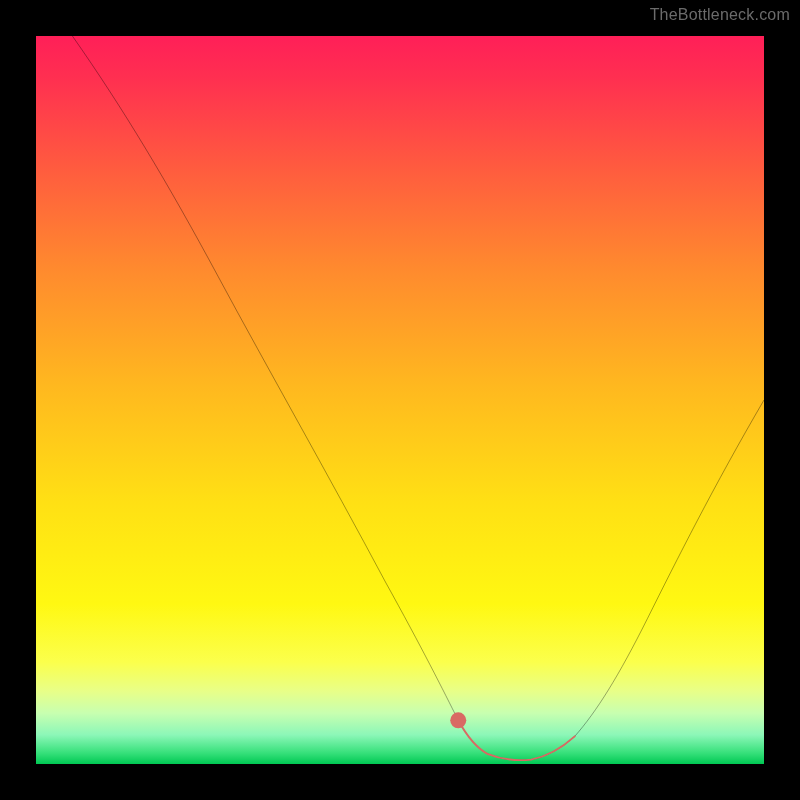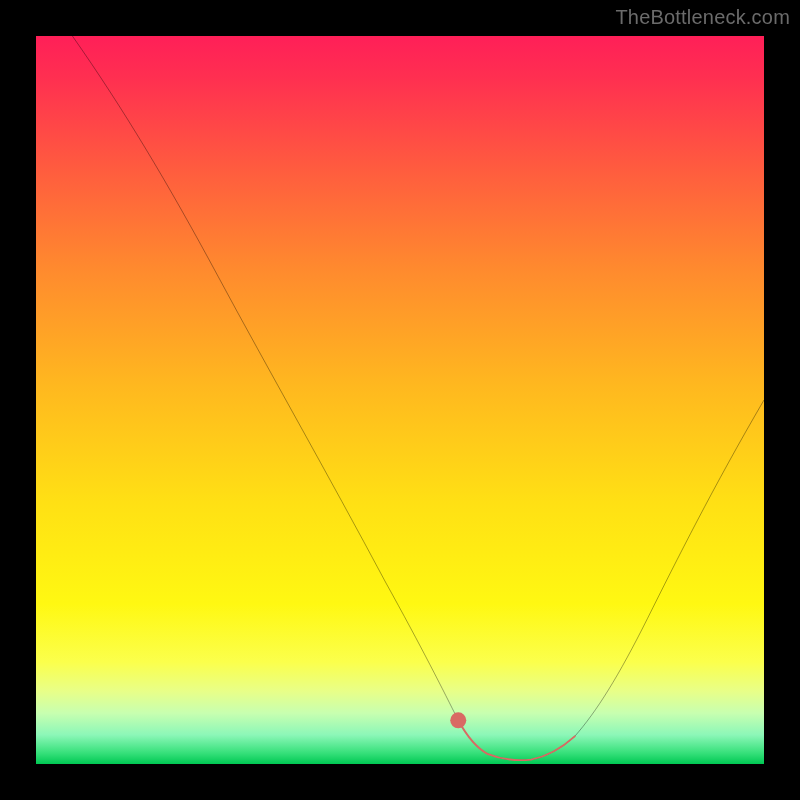--- a/index.html
+++ b/index.html
@@ -54,21 +54,21 @@
     top: 0;
     width: 100%;
     height: 100%;
     overflow: visible;
   }
   .watermark {
     position: absolute;
     top: 6px;
     right: 10px;
     color: #6b6b6b;
-    font-size: 20px;
+    font-size: 16px;
     letter-spacing: 0.2px;
     user-select: none;
   }
 </style>
 </head>
 <body>
 
 <div class="stage">
 
   <div class="watermark">TheBottleneck.com</div>

